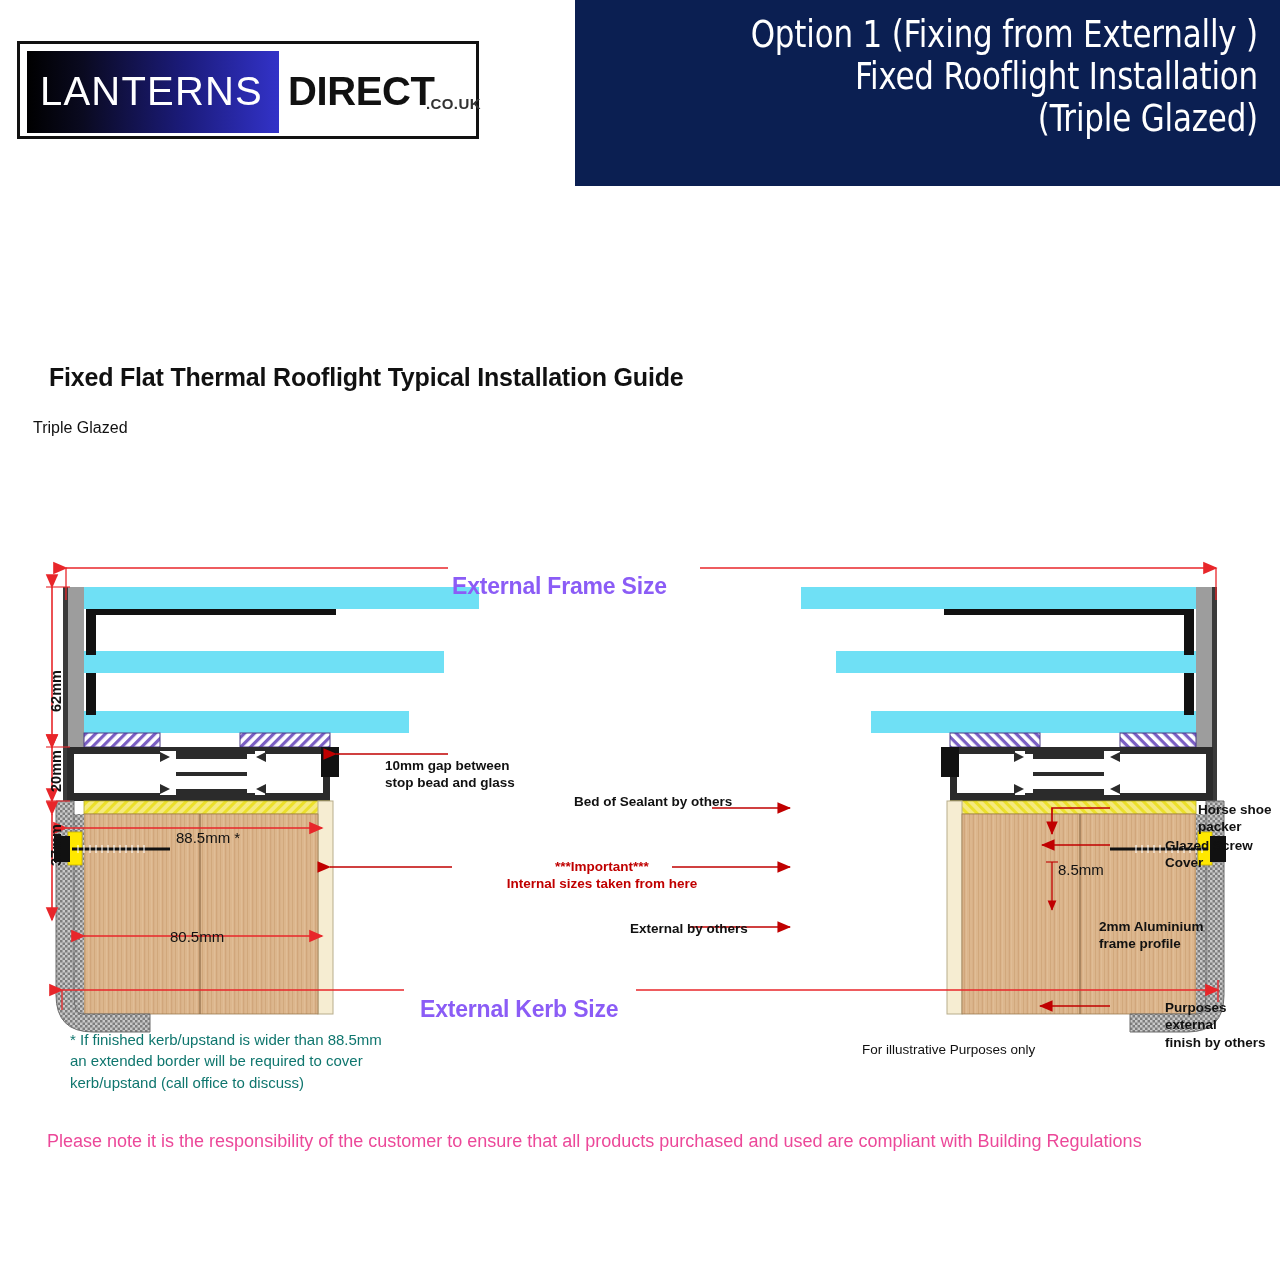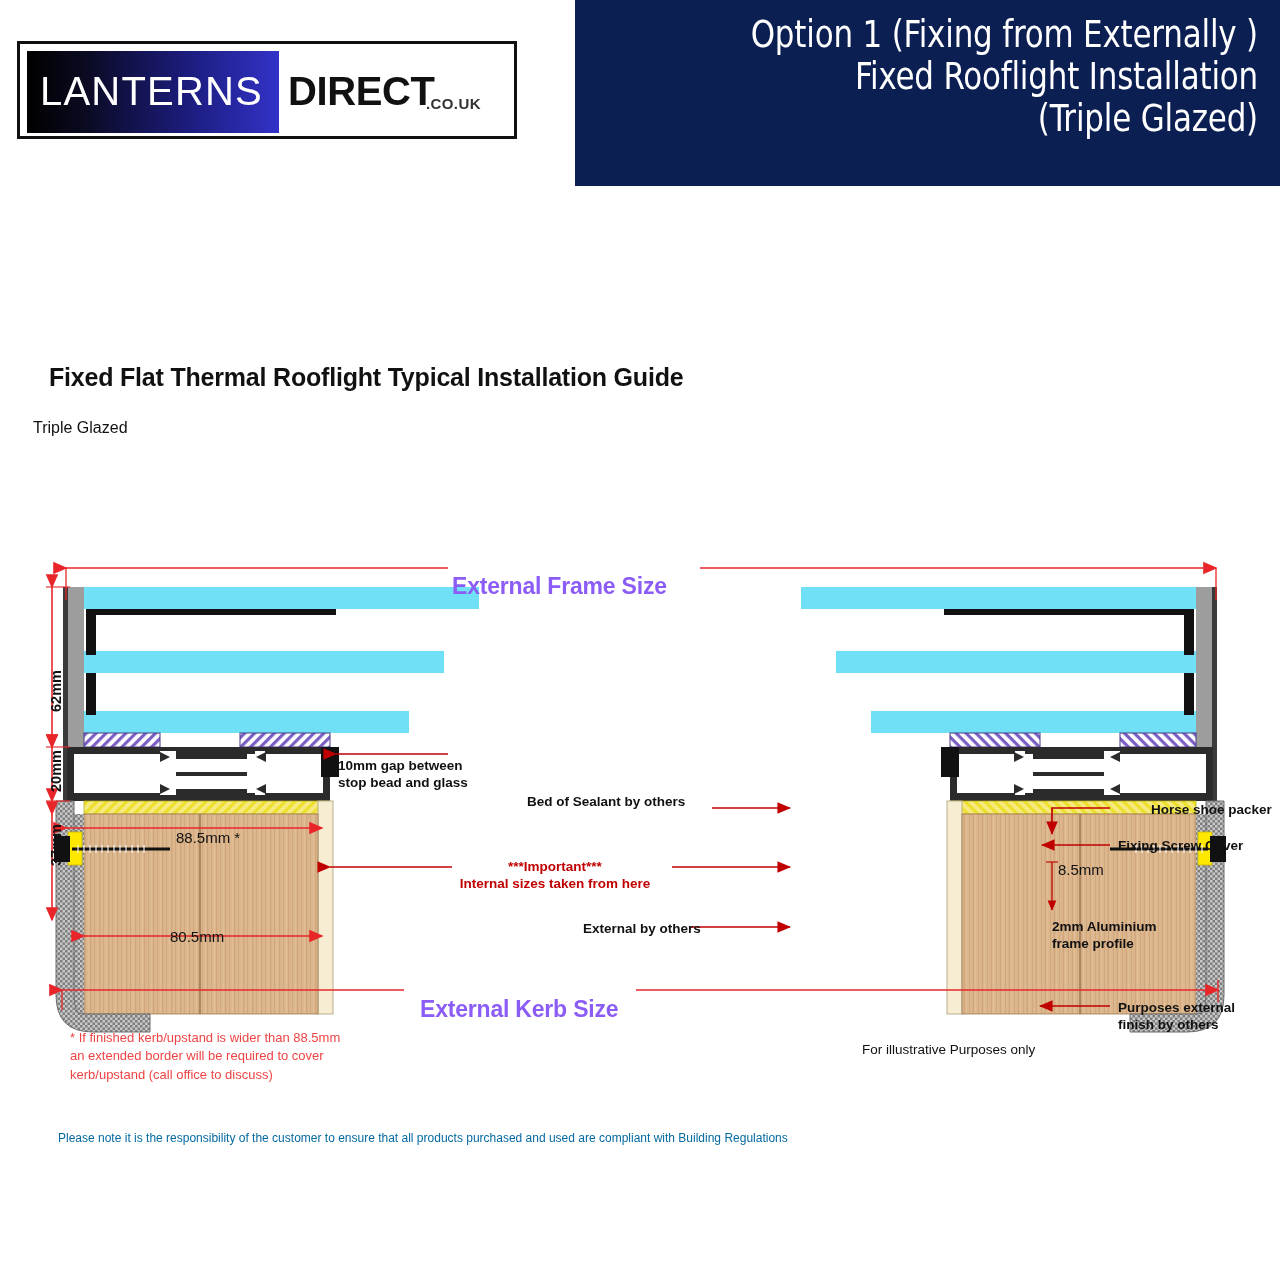--- a/index.html
+++ b/index.html
@@ -10,21 +10,21 @@
   
   #header-band{position:absolute;left:575px;top:0;width:705px;height:186px;
       background:#0b1f52;}
   #header-title{position:absolute;right:22px;top:14px;width:660px;
       text-align:right;color:#ffffff;font-size:37px;line-height:1.14;
       font-weight:400;letter-spacing:-0.2px;white-space:pre-line;
       font-family:"DejaVu Sans Condensed","Liberation Sans",sans-serif;
       transform:scaleX(0.93);transform-origin:right top;}
 
   
-  #logo-box{position:absolute;left:17px;top:41px;width:500px;height:98px;
+  #logo-box{position:absolute;left:17px;top:41px;width:462px;height:98px;
       border:3px solid #111;background:#fff;box-sizing:border-box;}
   #logo-grad{position:absolute;left:7px;top:7px;width:252px;height:82px;
       background:linear-gradient(90deg,#000000 0%,#0a0a20 22%,#1b1b7a 62%,#3232c8 100%);}
   #logo-lanterns{position:absolute;left:20px;top:27px;font-size:40px;color:#fff;
       letter-spacing:1.2px;font-weight:400;line-height:1;
       font-family:"Liberation Sans",sans-serif;}
   #logo-direct{position:absolute;left:268px;top:27px;font-size:40px;color:#111;
       letter-spacing:-0.4px;font-weight:700;line-height:1;
       font-family:"Liberation Sans",sans-serif;}
   #logo-couk{position:absolute;left:406px;top:52px;font-size:15px;color:#333;
@@ -32,33 +32,33 @@
 
   
   #page-title{position:absolute;left:33px;top:363px;font-size:25px;font-weight:700;
       letter-spacing:-0.2px;margin-left:16px;}
   #page-subtitle{position:absolute;left:33px;top:419px;font-size:16px;font-weight:400;}
 
   
   #diagram{position:absolute;left:0;top:540px;width:1280px;height:560px;}
 
   .lbl{position:absolute;font-size:13.5px;font-weight:700;line-height:1.28;
-       color:#111;white-space:pre-line;}
+       color:#111;white-space:pre-line;margin-left:47px;}
   .lbl-red{color:#c00000;}
   .big-red{position:absolute;font-size:23px;font-weight:700;color:#8b5cf6;
        white-space:nowrap;letter-spacing:-.2px;margin-top:20px;}
   .dim{position:absolute;font-size:15px;font-weight:400;color:#111;white-space:nowrap;}
   .vdim{position:absolute;font-size:14.5px;font-weight:700;color:#111;
        white-space:nowrap;transform:rotate(-90deg);transform-origin:left top;}
 
   
-  #footnote{position:absolute;left:70px;top:1029px;font-size:13px;line-height:1.42;
-      color:#ef4444;white-space:pre-line;}
+  #footnote{position:absolute;left:70px;top:1029px;font-size:15px;line-height:1.42;
+      color:#0f766e;white-space:pre-line;}
   #illustrative{position:absolute;left:862px;top:1042px;font-size:13.5px;color:#111;}
-  #disclaimer{position:absolute;left:58px;top:1131px;font-size:12px;color:#0369a1;}
+  #disclaimer{position:absolute;left:47px;top:1131px;font-size:18px;color:#ec4899;}
 </style>
 </head>
 <body>
 
 <div id="header-band"></div>
 <div id="header-title">Option 1 (Fixing from Externally )
 Fixed Rooflight Installation
 (Triple Glazed)</div>
 
 <div id="logo-box">
@@ -290,21 +290,21 @@
 <div class="dim" style="left:170px;top:928px;">80.5mm</div>
 <div class="dim" style="left:1058px;top:861px;text-align:center;">8.5mm</div>
 
 <div class="lbl" style="left:338px;top:757px;">10mm gap between
 stop bead and glass</div>
 <div class="lbl" style="left:527px;top:793px;">Bed of Sealant by others</div>
 <div class="lbl lbl-red" style="left:455px;top:858px;text-align:center;width:200px;">***Important***
 Internal sizes taken from here</div>
 <div class="lbl" style="left:583px;top:920px;">External by others</div>
 <div class="lbl" style="left:1118px;top:801px;padding-left:33px;">Horse shoe packer</div>
-<div class="lbl" style="left:1118px;top:837px;">Fixing Screw Cover</div>
+<div class="lbl" style="left:1118px;top:837px;">Glazed Screw Cover</div>
 <div class="lbl" style="left:1052px;top:918px;">2mm Aluminium
 frame profile</div>
 <div class="lbl" style="left:1118px;top:999px;">Purposes external
 finish by others</div>
 
 <div id="footnote">* If finished kerb/upstand is wider than 88.5mm
    an extended border will be required to cover
    kerb/upstand (call office to discuss)</div>
 <div id="illustrative">For illustrative Purposes only</div>
 <div id="disclaimer">Please note it is the responsibility of the customer to ensure that all products purchased and used are compliant with Building Regulations</div>

